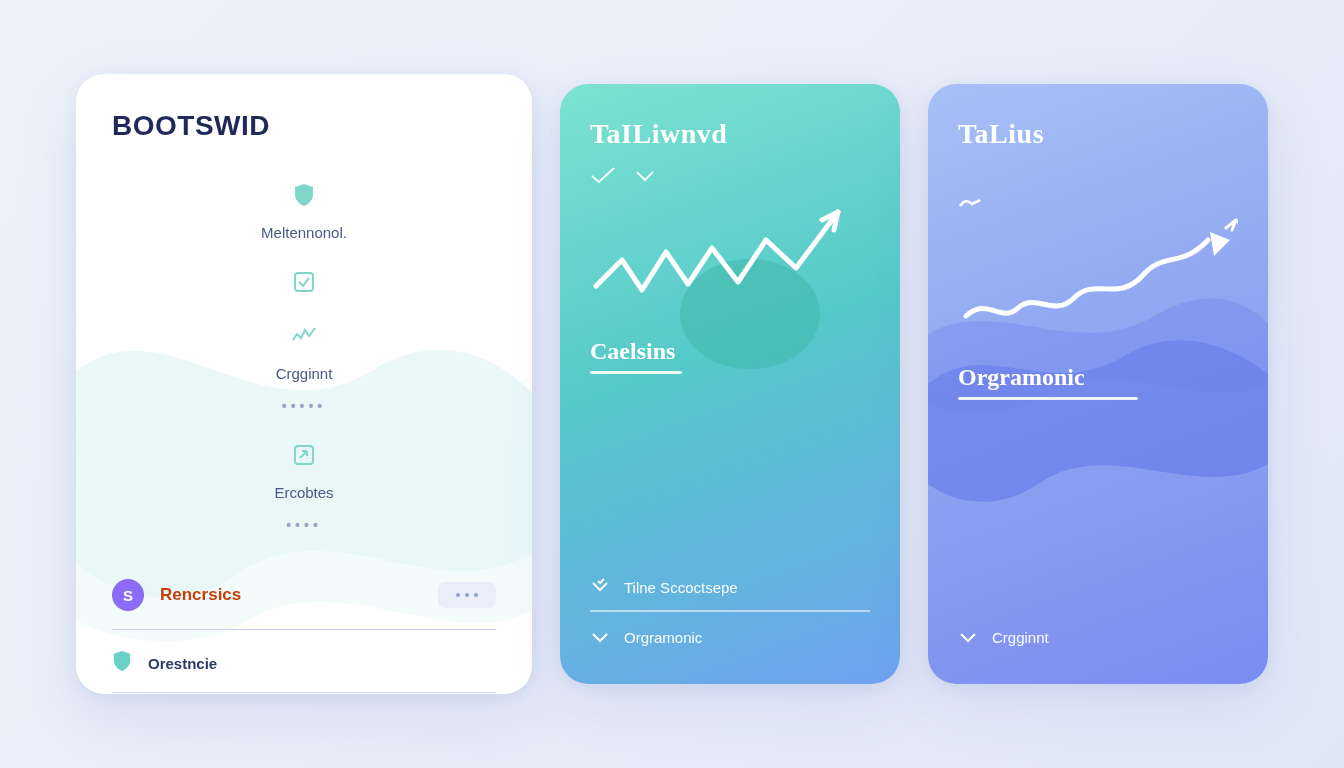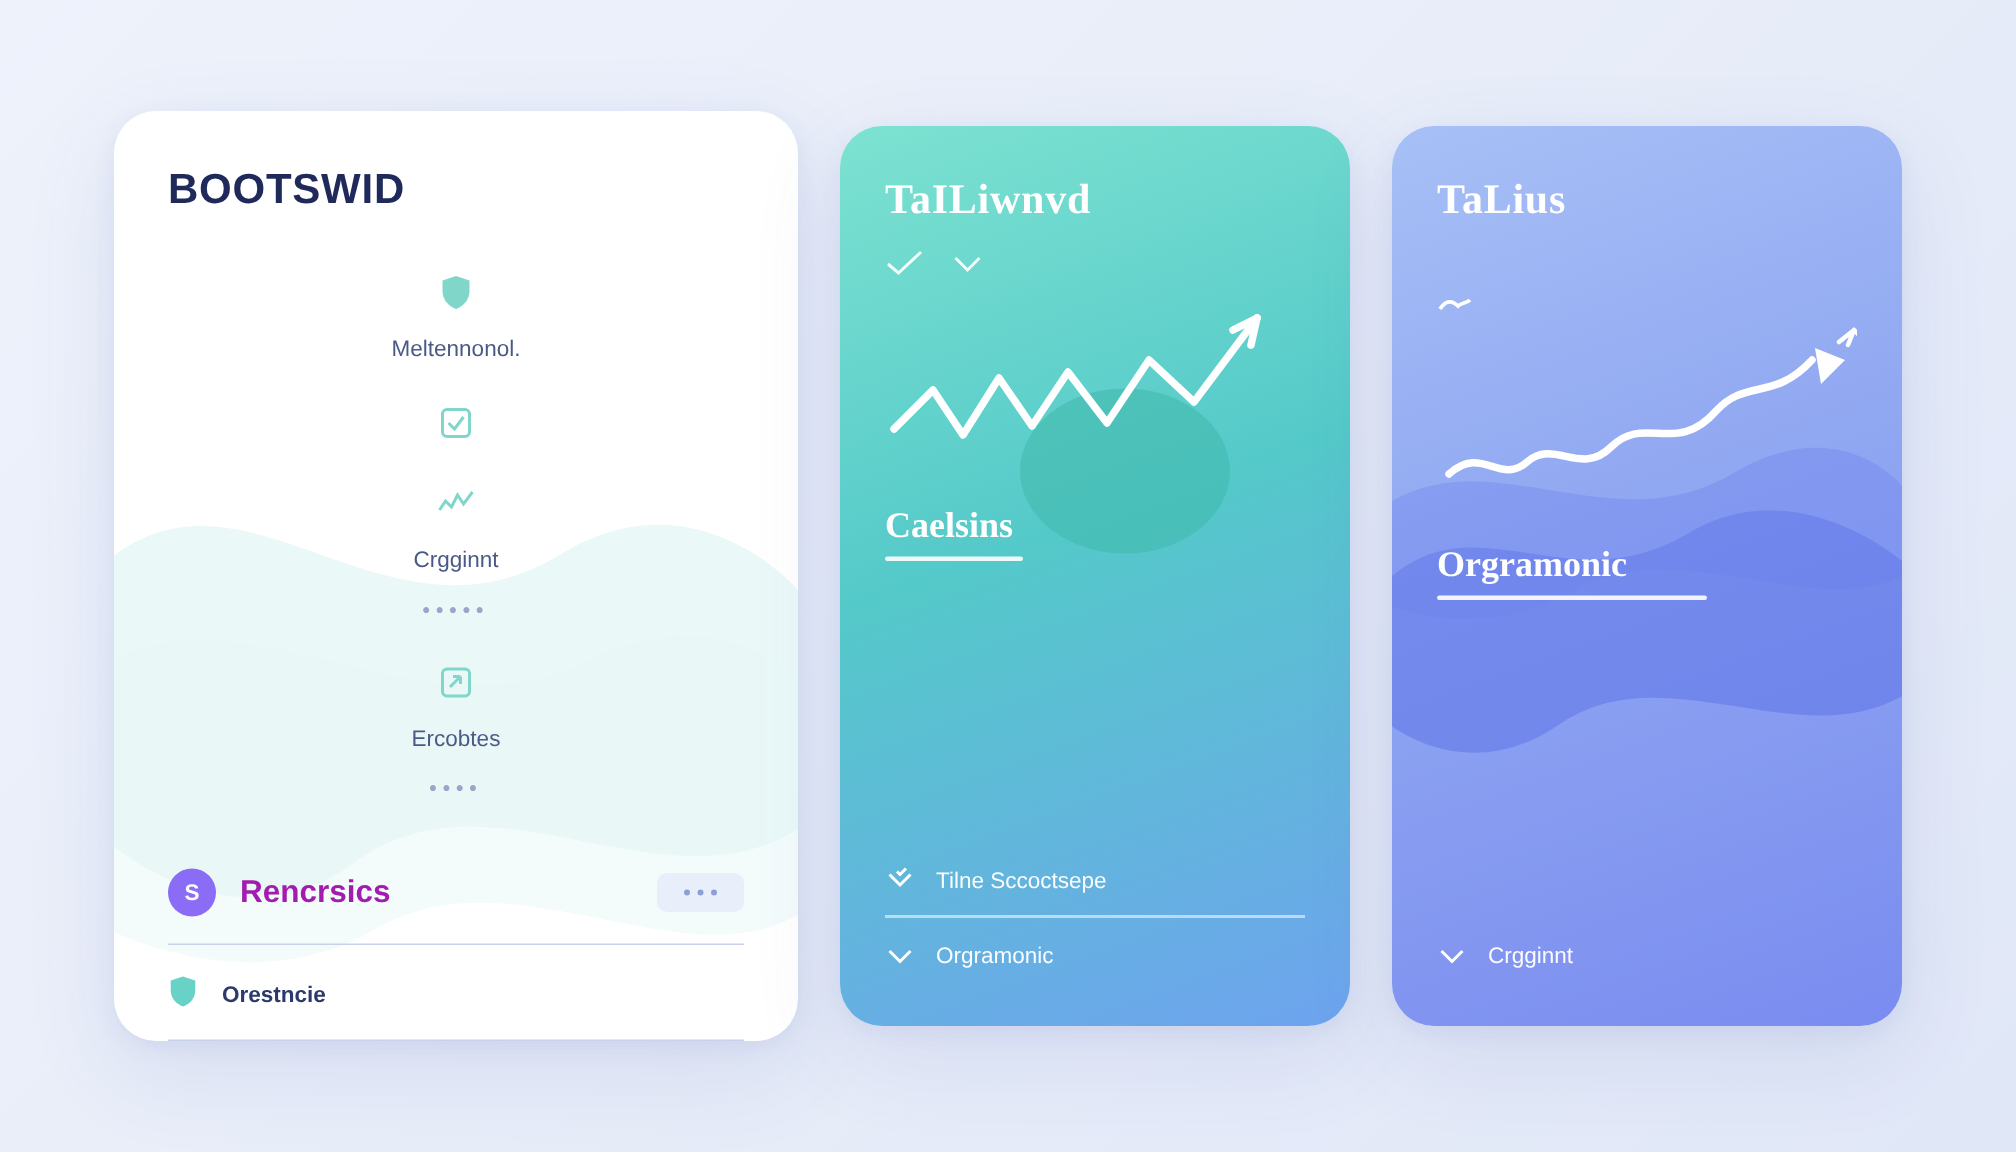--- a/index.html
+++ b/index.html
@@ -81,22 +81,22 @@
     border-bottom: 1.5px solid #c9d2ea;
   }
   .badge-circle {
     width: 32px; height: 32px; border-radius: 50%;
     background: #8a6cf7;
     color: #fff;
     display: flex; align-items: center; justify-content: center;
     font-weight: 700; font-size: 15px;
   }
   .row-badge .lbl2 {
-    color: #a21caf;
-    font-size: 21px;
+    color: #c2410c;
+    font-size: 17px;
     font-weight: 700;
     flex: 1;
   }
   .pill {
     width: 58px; height: 26px;
     border-radius: 7px;
     background: #e9eefb;
     display: flex; align-items: center; justify-content: center;
     gap: 5px;
   }

